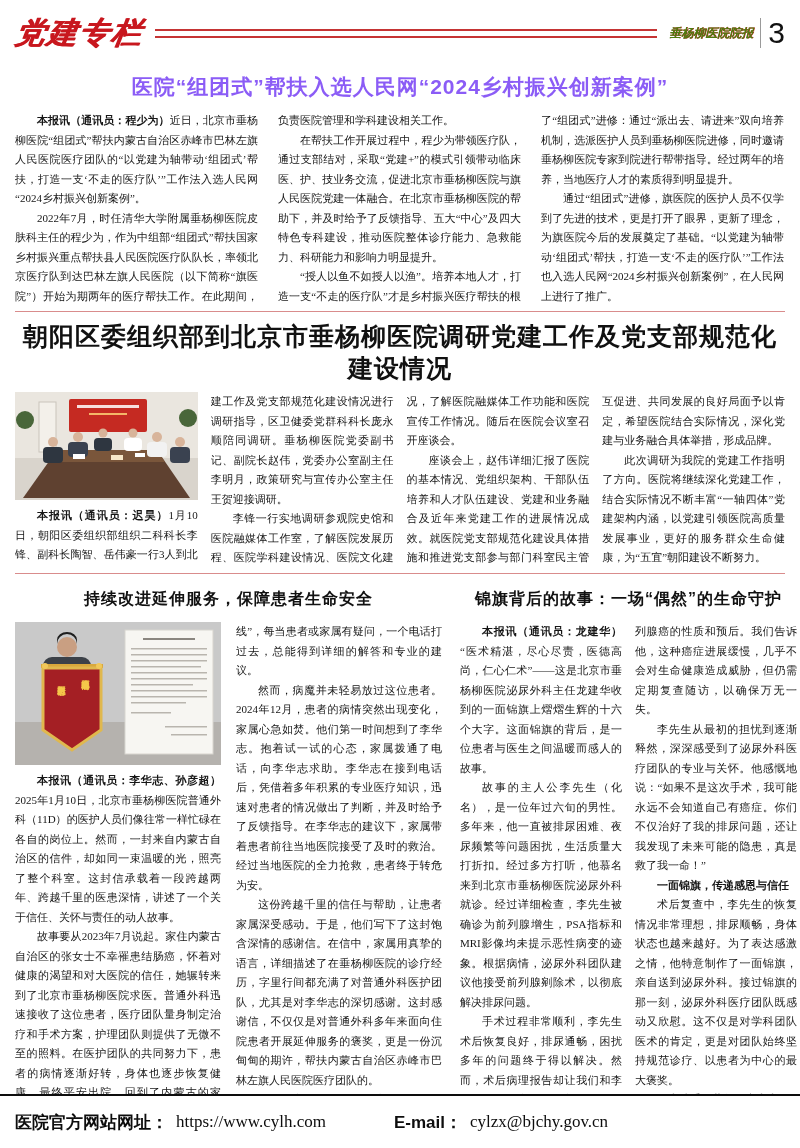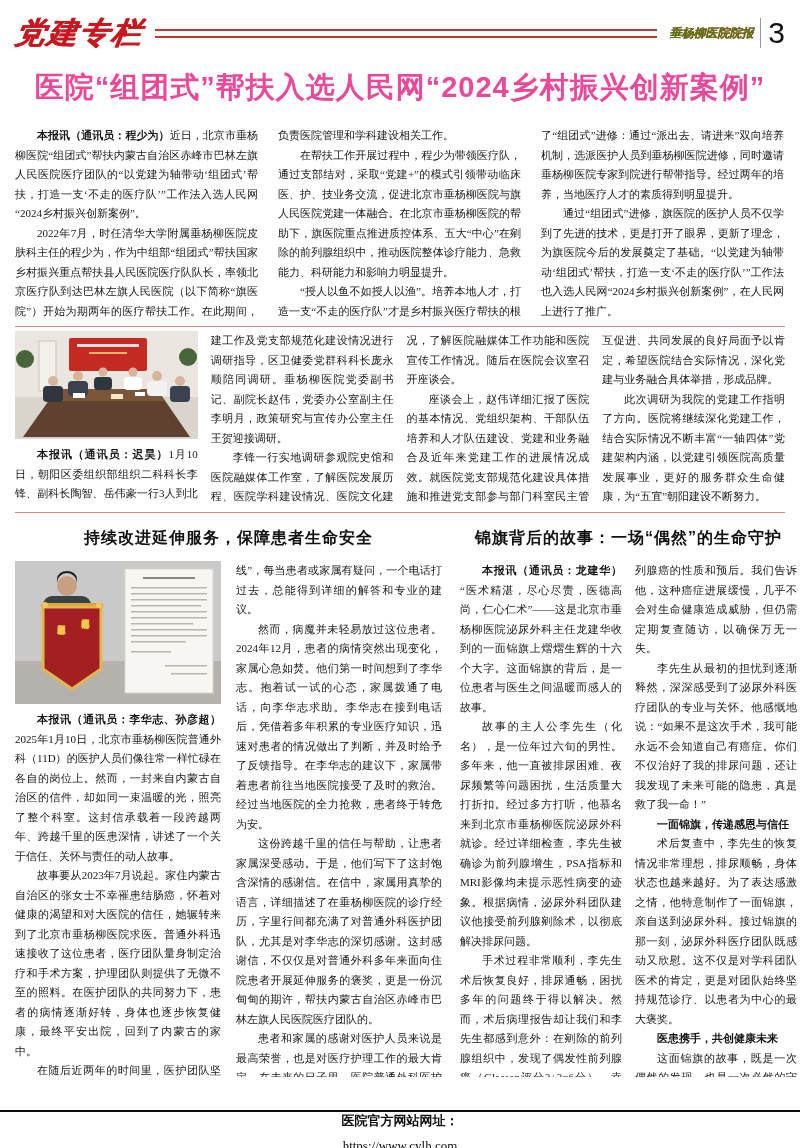--- a/index.html
+++ b/index.html
@@ -14,21 +14,21 @@
     font-size:30px;color:#c8171e;transform:skewX(-8deg);letter-spacing:2px;white-space:nowrap;
     text-shadow:1px 0 0 #c8171e;}
   .rule-double{flex:1;height:5px;border-top:2px solid #c53434;border-bottom:2px solid #c53434;margin:0 12px;}
   .masthead{font-family:Liberation Sans, sans-serif;font-weight:900;font-style:italic;
     font-size:12px;color:#4d7c0f;white-space:nowrap;text-shadow:.5px 0 0 #c8171e;}
   .pageno{font-family:"Liberation Sans",sans-serif;font-size:30px;color:#111;
     border-left:1px solid #9a9a9a;padding-left:7px;margin-left:7px;line-height:30px;}
   
   .hl{font-family:"Liberation Sans","DejaVu Sans",sans-serif;font-weight:900;
     text-align:center;margin:0;letter-spacing:1px;}
-  .hl.red{color:#ec4899;font-size:29px;line-height:34px;margin:14px 0 22px;}
+  .hl.red{color:#8b5cf6;font-size:21px;line-height:34px;margin:14px 0 7px;}
   .hl.black{color:#111;font-size:25px;line-height:32px;margin:8px 0 8px;}
   .hl.small{font-size:16px;line-height:30px;margin:6px 0 8px;}
   
   .bodytext p{margin:0;font-size:11px;line-height:19.5px;text-align:justify;text-indent:2em;}
   .bodytext p.cont{text-indent:0;}
   .lead{font-family:"Liberation Sans","DejaVu Sans",sans-serif;font-weight:bold;}
   .subhead{font-family:"Liberation Sans","DejaVu Sans",sans-serif;font-weight:bold;}
   
   .cols{display:flex;}
   .cols3 .col{width:243px;overflow:hidden;height:195px;}
@@ -42,22 +42,22 @@
   .vdivider{width:1px;background:#d98c8c;margin:4px 9px 10px 9px;}
   .art-right{flex:1;}
   .cols2L{gap:15px;height:516px;}
   .cols2L .col{width:206px;overflow:hidden;height:516px;}
   .cols2R{gap:13px;height:516px;}
   .cols2R .col{width:162px;overflow:hidden;height:516px;}
   .photo{display:block;margin-bottom:6px;}
   
   .footer{position:absolute;left:0;right:0;bottom:0;height:36px;
     border-top:2px solid #0d0d0d;display:flex;align-items:center;
-    padding:0 15px;gap:8px;background:#fff;
-    font-family:"Liberation Sans","DejaVu Sans",sans-serif;font-size:13px;color:#0d0d0d;flex-direction:column;}
+    padding:8px 15px;gap:8px;background:#fff;
+    font-family:"Liberation Sans","DejaVu Sans",sans-serif;font-size:17px;color:#0d0d0d;}
   .footer .lbl{font-weight:bold;}
   .footer .gap{width:52px;}
   .footer a{color:#0d0d0d;text-decoration:none;font-family:"Liberation Serif",serif;}
 </style>
 </head>
 <body>
 
 <div class="page">
 
   <div class="header">
@@ -68,31 +68,32 @@
   </div>
 
   <h1 class="hl red">医院“组团式”帮扶入选人民网“2024乡村振兴创新案例”</h1>
   <div class="cols cols3 bodytext">
     <div class="col">
       <p><b class="lead">本报讯（通讯员：程少为）</b><span>近日，北京市垂杨柳医院“组团式”帮扶内蒙古自治区赤峰市巴林左旗人民医院医疗团队的“以党建为轴带动‘组团式’帮扶，打造一支‘不走的医疗队’”工作法入选人民网“2024乡村振兴创新案例”。</span></p>
       <p>2022年7月，时任清华大学附属垂杨柳医院皮肤科主任的程少为，作为中组部“组团式”帮扶国家乡村振兴重点帮扶县人民医院医疗队队长，率领北京医疗队到达巴林左旗人民医院（以下简称“旗医院”）开始为期两年的医疗帮扶工作。在此期间，程少为担任了旗医院的党委副书记兼院长，</p>
     </div>
     <div class="col">
       <p class="cont">负责医院管理和学科建设相关工作。</p>
-      <p>在帮扶工作开展过程中，程少为带领医疗队，通过支部结对，采取“党建+”的模式引领带动临床医、护、技业务交流，促进北京市垂杨柳医院与旗人民医院党建一体融合。在北京市垂杨柳医院的帮助下，旗医院重点推进质控体系、五大“中心”在剜除的前列腺组织中，推动医院整体诊疗能力、急救能力、科研能力和影响力明显提升。</p>
+      <p>在帮扶工作开展过程中，程少为带领医疗队，通过支部结对，采取“党建+”的模式引领带动临床医、护、技业务交流，促进北京市垂杨柳医院与旗人民医院党建一体融合。在北京市垂杨柳医院的帮助下，并及时给予了反馈指导、五大“中心”及四大特色专科建设，推动医院整体诊疗能力、急救能力、科研能力和影响力明显提升。</p>
       <p>“授人以鱼不如授人以渔”。培养本地人才，打造一支“不走的医疗队”才是乡村振兴医疗帮扶的根本。为了加速本土人才的培养，帮扶团队在“组团式”帮扶的基础上实施</p>
     </div>
     <div class="col">
       <p class="cont">了“组团式”进修：通过“派出去、请进来”双向培养机制，选派医护人员到垂杨柳医院进修，同时邀请垂杨柳医院专家到院进行帮带指导。经过两年的培养，当地医疗人才的素质得到明显提升。</p>
       <p>通过“组团式”进修，旗医院的医护人员不仅学到了先进的技术，更是打开了眼界，更新了理念，为旗医院今后的发展奠定了基础。“以党建为轴带动‘组团式’帮扶，打造一支‘不走的医疗队’”工作法也入选人民网“2024乡村振兴创新案例”，在人民网上进行了推广。</p>
     </div>
   </div>
 
   <hr class="sep-red">
 
+  <h2 class="hl black">朝阳区委组织部到北京市垂杨柳医院调研党建工作及党支部规范化建设情况</h2>
   <div class="cols cols4 bodytext">
     <div class="col">
       <svg class="photo" width="183" height="108" viewBox="0 0 183 108" xmlns="http://www.w3.org/2000/svg">
         <rect width="183" height="108" fill="#d9d4cc"></rect>
         <rect width="183" height="66" fill="#eae6df"></rect>
         <rect x="24" y="10" width="17" height="50" fill="#f3f0ea" stroke="#c9c4bb"></rect>
         <rect x="54" y="7" width="78" height="33" rx="2" fill="#c52a22"></rect>
         <rect x="62" y="13" width="62" height="3" fill="#ffffff" opacity="0.85"></rect>
         <rect x="74" y="21" width="38" height="2" fill="#ffd97a" opacity="0.8"></rect>
         <circle cx="10" cy="28" r="9" fill="#49663a"></circle>

